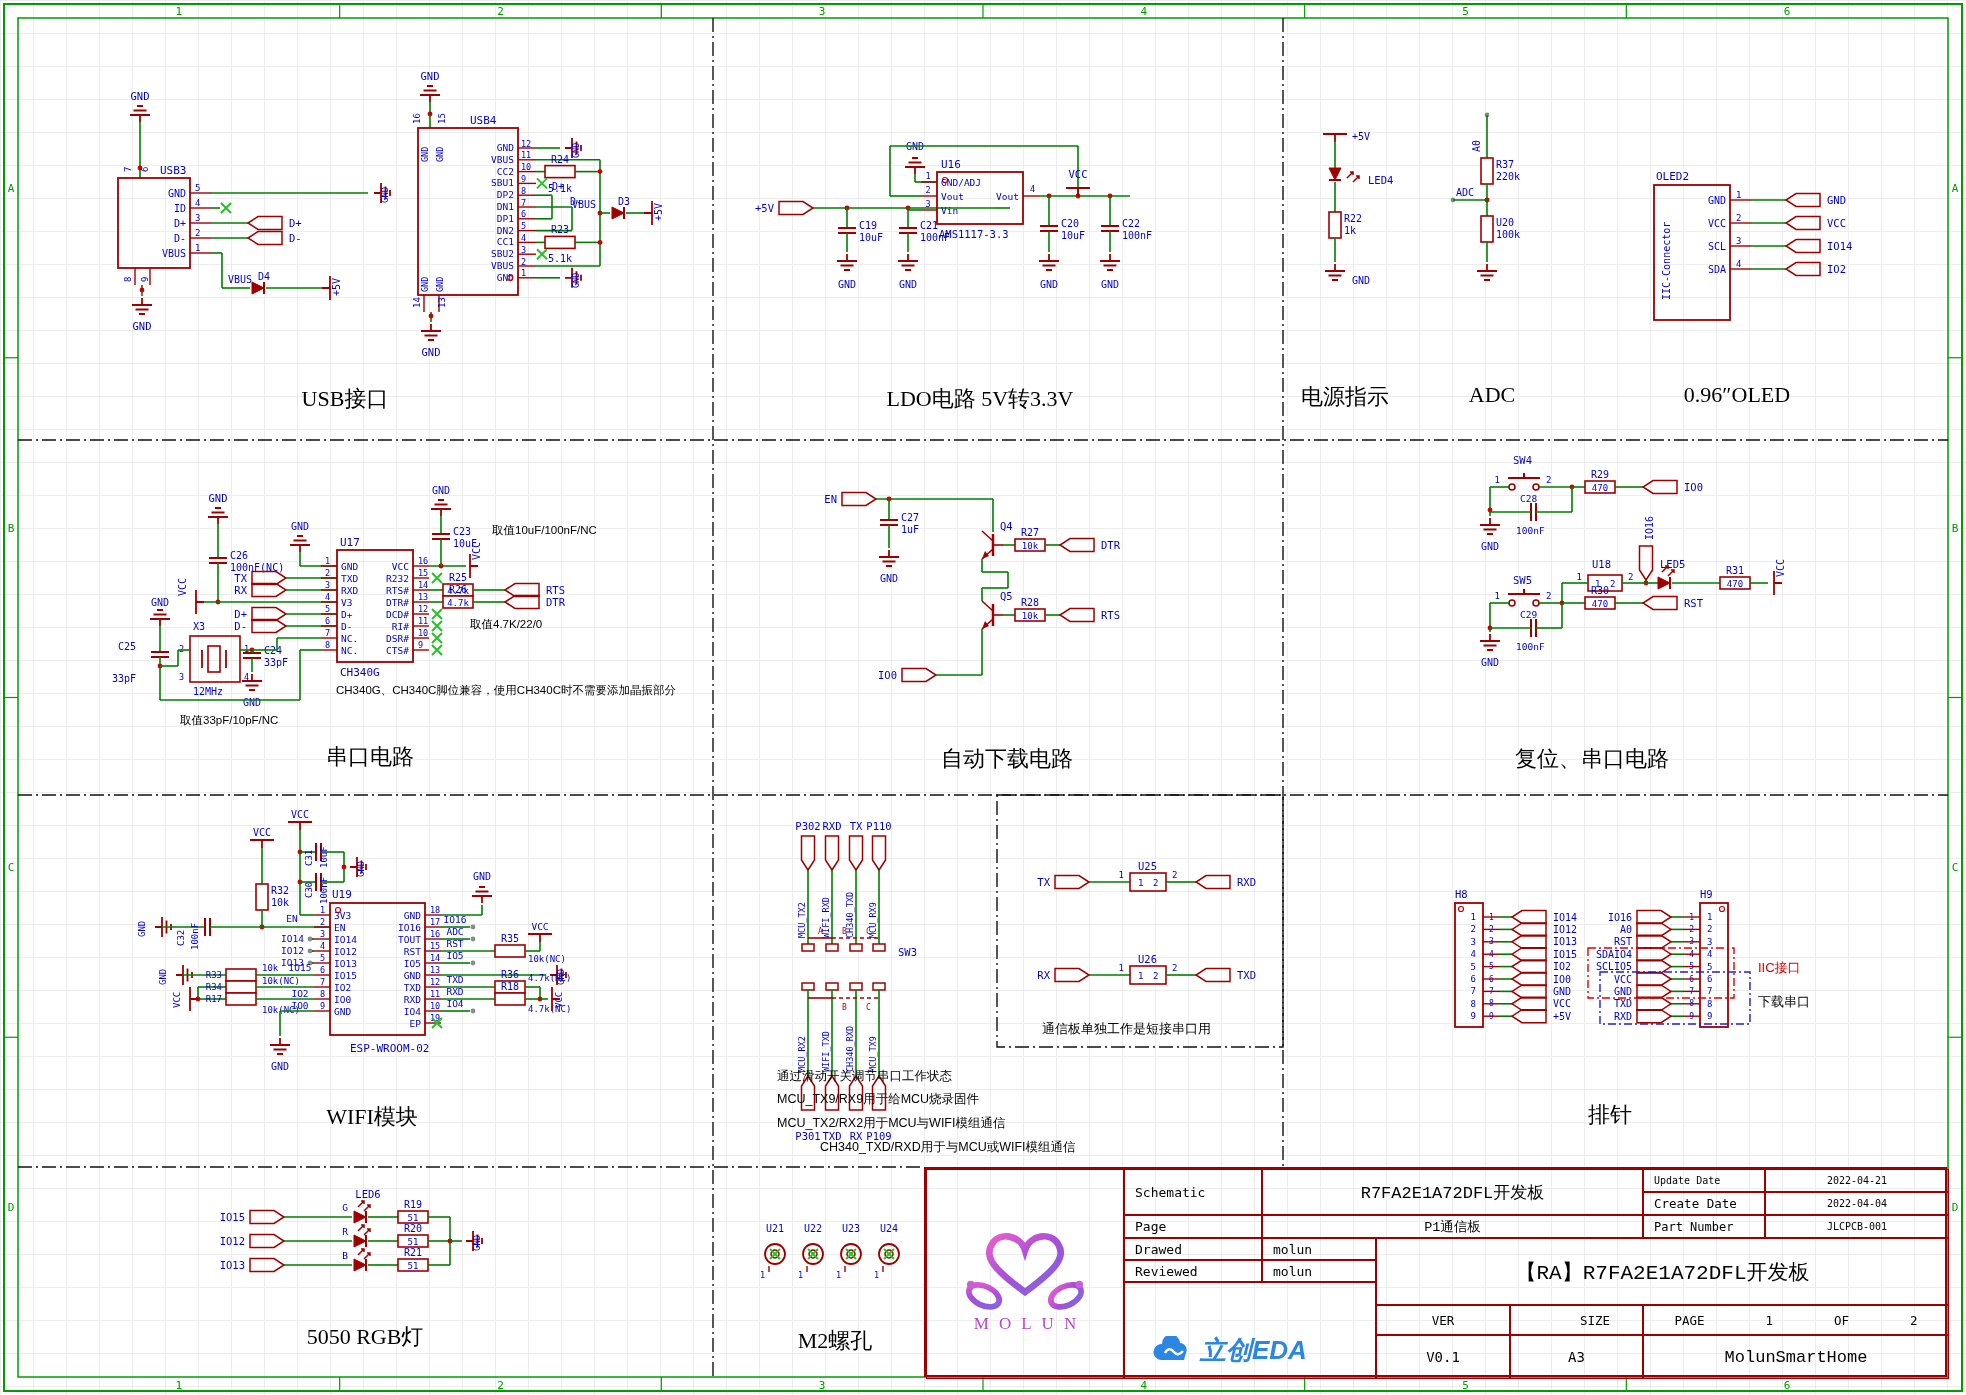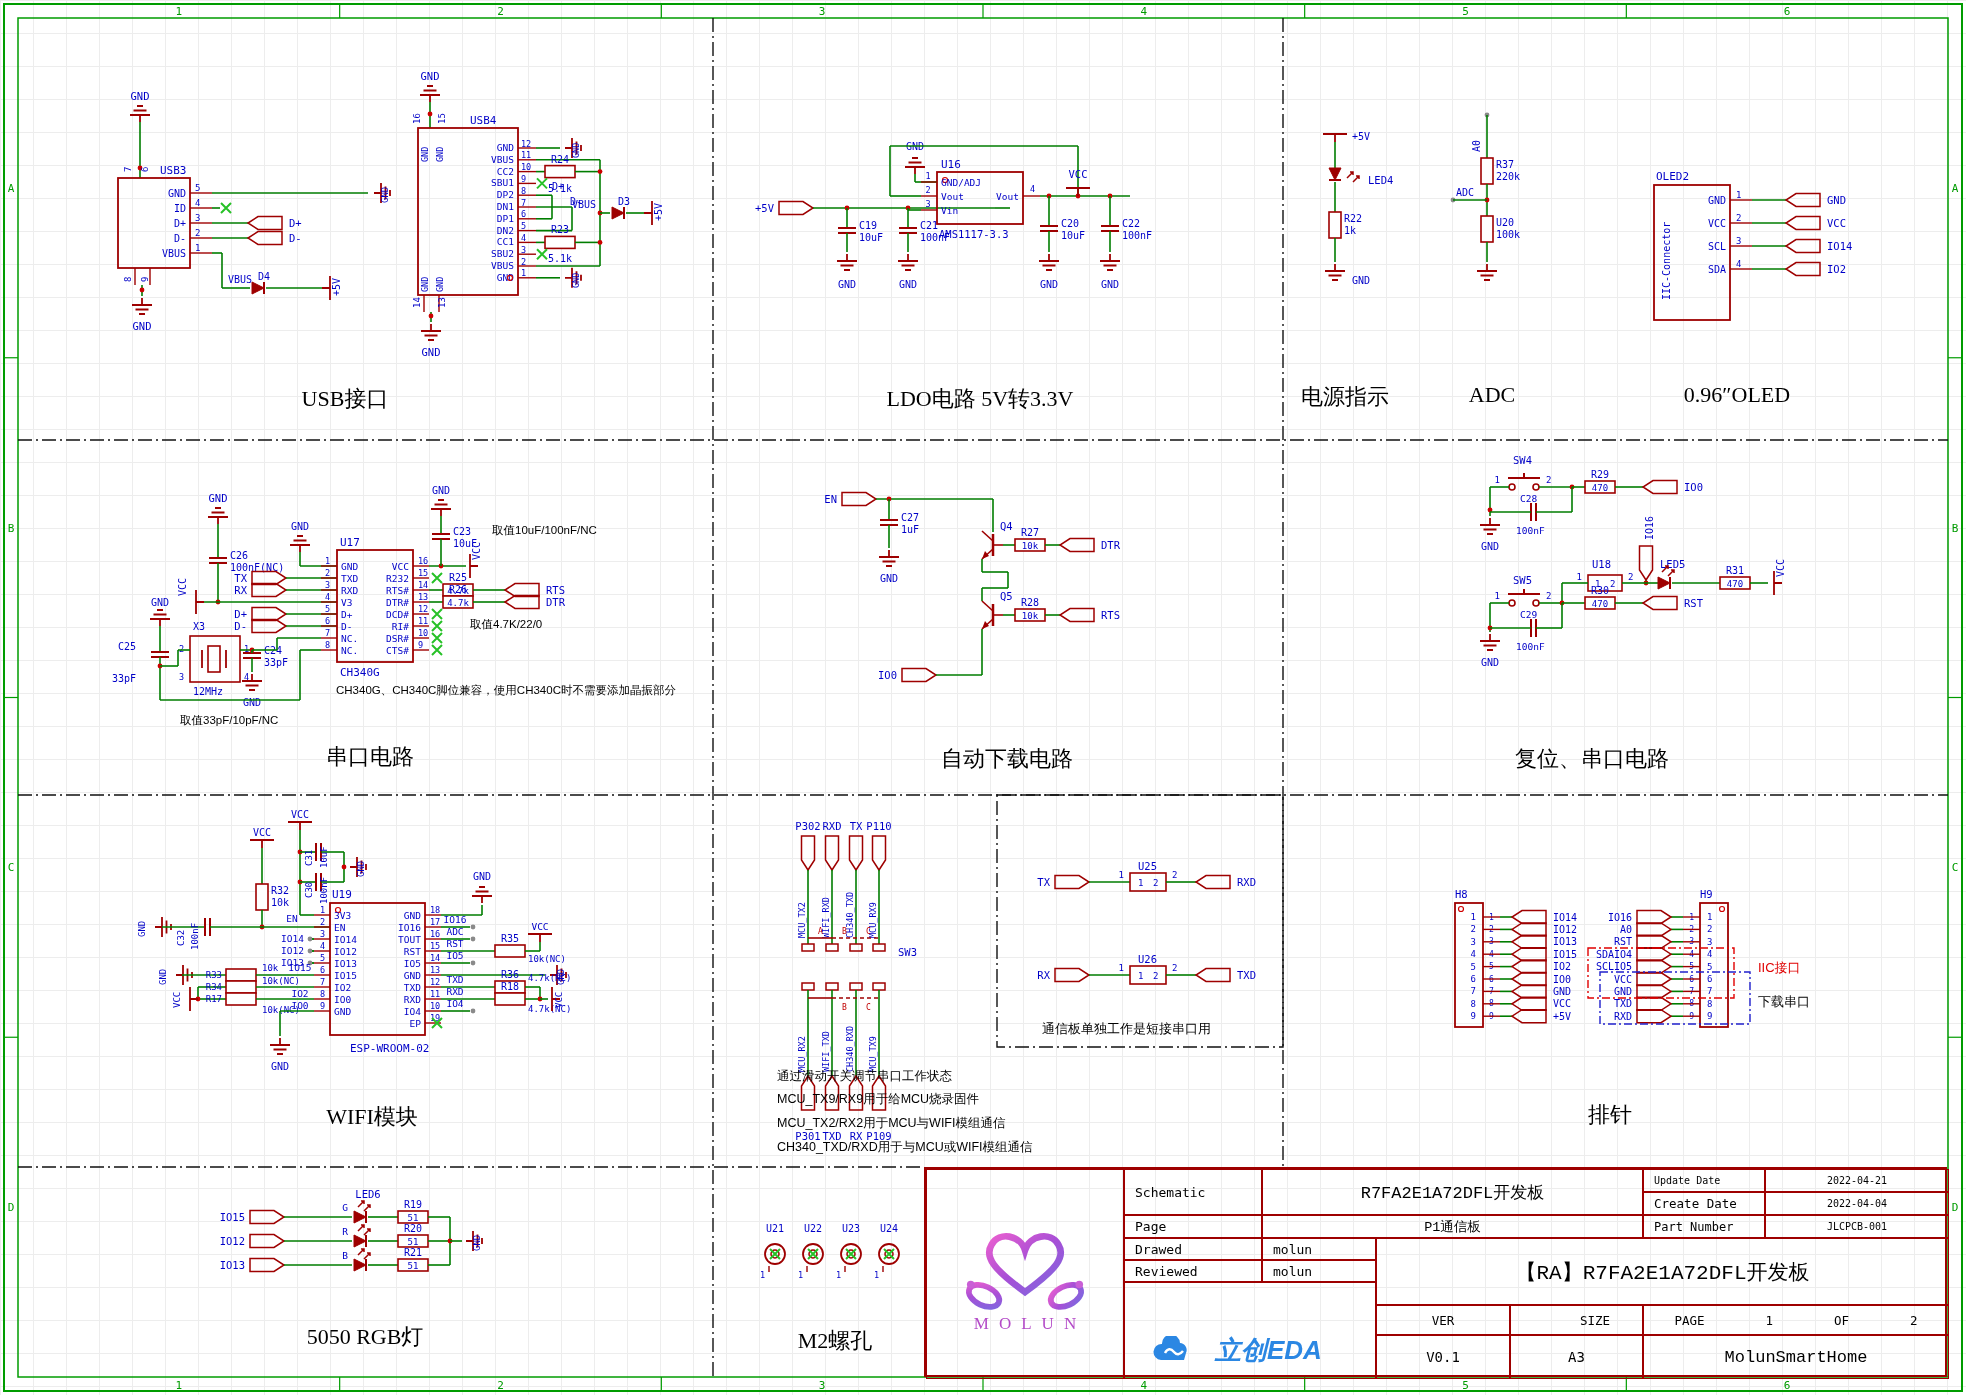--- a/index.html
+++ b/index.html
@@ -11,21 +11,21 @@
   .note{position:absolute;font-family:"Liberation Sans","DejaVu Sans",sans-serif;font-size:12.5px;color:#000;white-space:nowrap;}
   #titleblock{position:absolute;left:924px;top:1167px;width:1023px;height:210px;border:2px solid #9e0000;box-sizing:border-box;background:rgba(255,255,255,0.0);}
   .tb-cell{position:absolute;border:1px solid #9e0000;display:flex;align-items:center;justify-content:center;
     font-family:"DejaVu Sans Mono","Liberation Mono",monospace;color:#000;box-sizing:border-box;white-space:nowrap;overflow:hidden;}
   .tb-lbl{justify-content:flex-start;padding-left:10px;font-size:13px;}
   .tb-val{font-size:10px;}
   .tb-serif{font-family:Liberation Mono, monospace;text-align:center;}
   .logo-cell{position:absolute;left:0;top:0;width:198px;height:210px;border:1px solid #9e0000;box-sizing:border-box;
     display:flex;flex-direction:column;align-items:center;justify-content:center;}
   .molun-text{color:#b44bc8;font-size:17px;letter-spacing:10px;padding-left:10px;font-family:"Liberation Serif",serif;}
-  .eda-logo{position:absolute;left:28px;bottom:10px;display:flex;align-items:center;gap:22px;}
+  .eda-logo{position:absolute;left:28px;bottom:10px;display:flex;align-items:center;gap:7px;}
   .eda-text{color:#2b87e3;font-size:26px;font-weight:bold;font-style:italic;font-family:"Liberation Sans",sans-serif;}
 </style>
 </head>
 <body>
 
 <div id="page">
   <svg id="sch" width="1966" height="1395">
       <rect x="4" y="4" width="1958" height="1387" stroke="#009c00" stroke-width="2" fill="none"></rect>
       <rect x="18" y="18" width="1930" height="1359" stroke="#009c00" stroke-width="1.5" fill="none"></rect>
       <text x="178.83333333333334" y="15" fill="#009c00" font-size="11" text-anchor="middle" font-family="&quot;DejaVu Sans Mono&quot;,&quot;Liberation Mono&quot;,monospace">1</text>
@@ -1074,21 +1074,21 @@
   <div class="stitle" style="left:1442px;top:744px;width:300px;">复位、串口电路</div>
   <div class="stitle" style="left:272px;top:1102px;width:200px;">WIFI模块</div>
   <div class="stitle" style="left:1530px;top:1100px;width:160px;">排针</div>
   <div class="stitle" style="left:245px;top:1322px;width:240px;">5050 RGB灯</div>
   <div class="stitle" style="left:735px;top:1326px;width:200px;">M2螺孔</div>
 
   <div class="note" style="left:1042px;top:1020px;font-size:13px;">通信板单独工作是短接串口用</div>
   <div class="note" style="left:777px;top:1068px;">通过滑动开关调节串口工作状态</div>
   <div class="note" style="left:777px;top:1091px;">MCU_TX9/RX9用于给MCU烧录固件</div>
   <div class="note" style="left:777px;top:1115px;">MCU_TX2/RX2用于MCU与WIFI模组通信</div>
-  <div class="note" style="left:777px;top:1139px;text-align:center;">CH340_TXD/RXD用于与MCU或WIFI模组通信</div>
+  <div class="note" style="left:820px;top:1139px;text-align:center;">CH340_TXD/RXD用于与MCU或WIFI模组通信</div>
 
   <div id="titleblock">
     <div class="logo-cell">
       <svg viewBox="0 0 130 105" width="130" height="100">
         <defs>
             <linearGradient id="mg" x1="0" y1="0" x2="1" y2="1">
           <stop offset="0" stop-color="#e95fd0"></stop>
               <stop offset="0.5" stop-color="#a74fd6"></stop>
               <stop offset="1" stop-color="#7b6ae0"></stop>
         </linearGradient>

